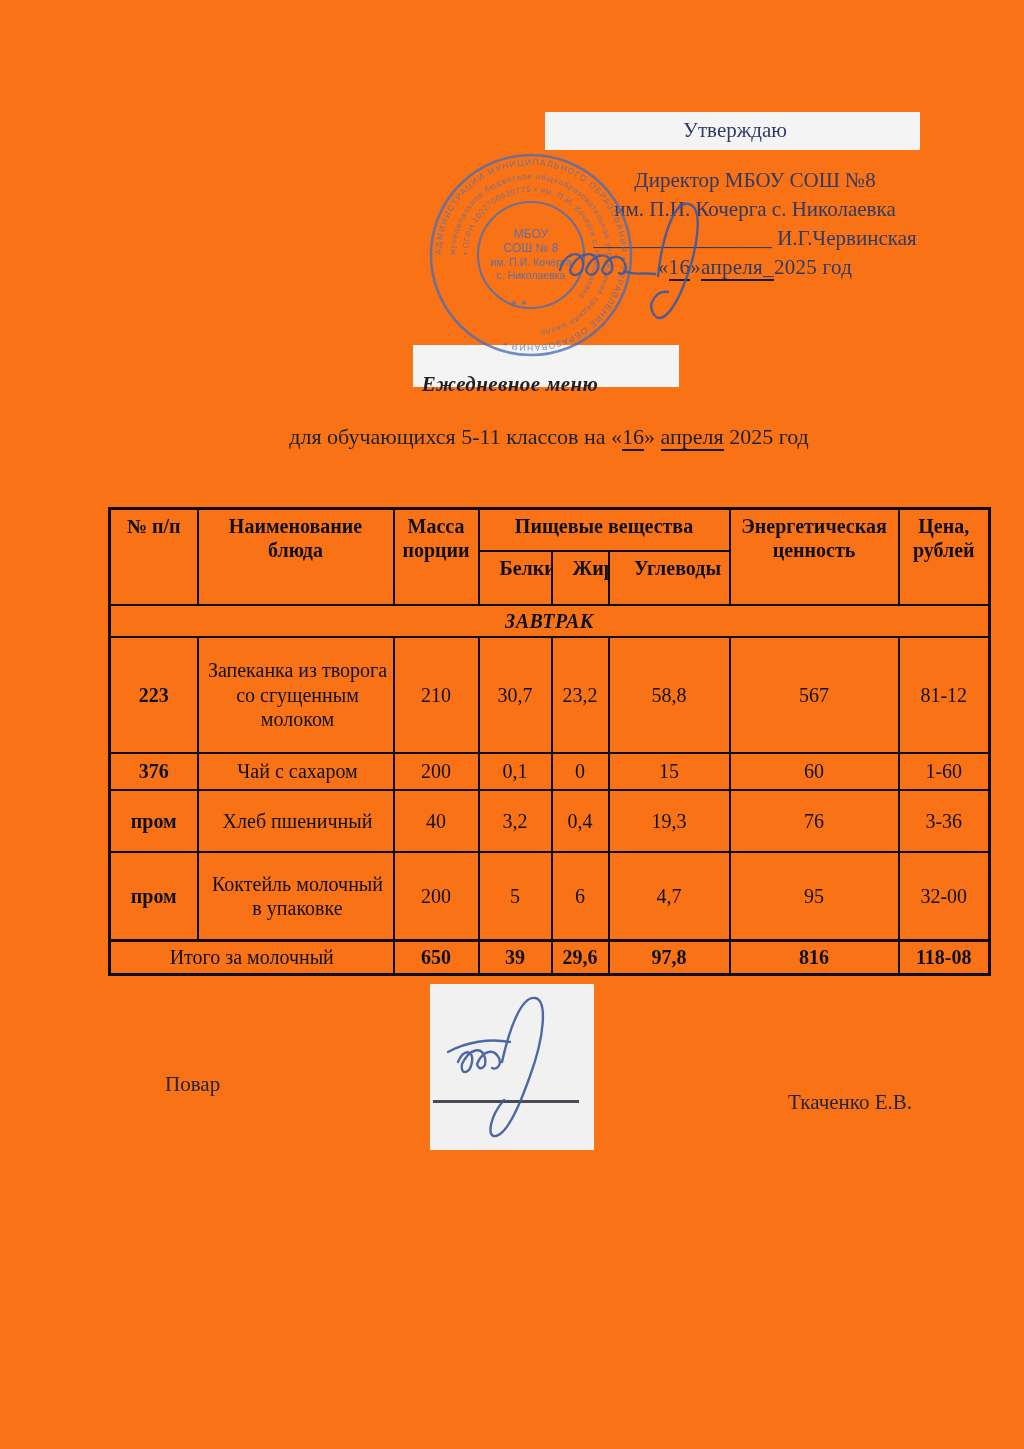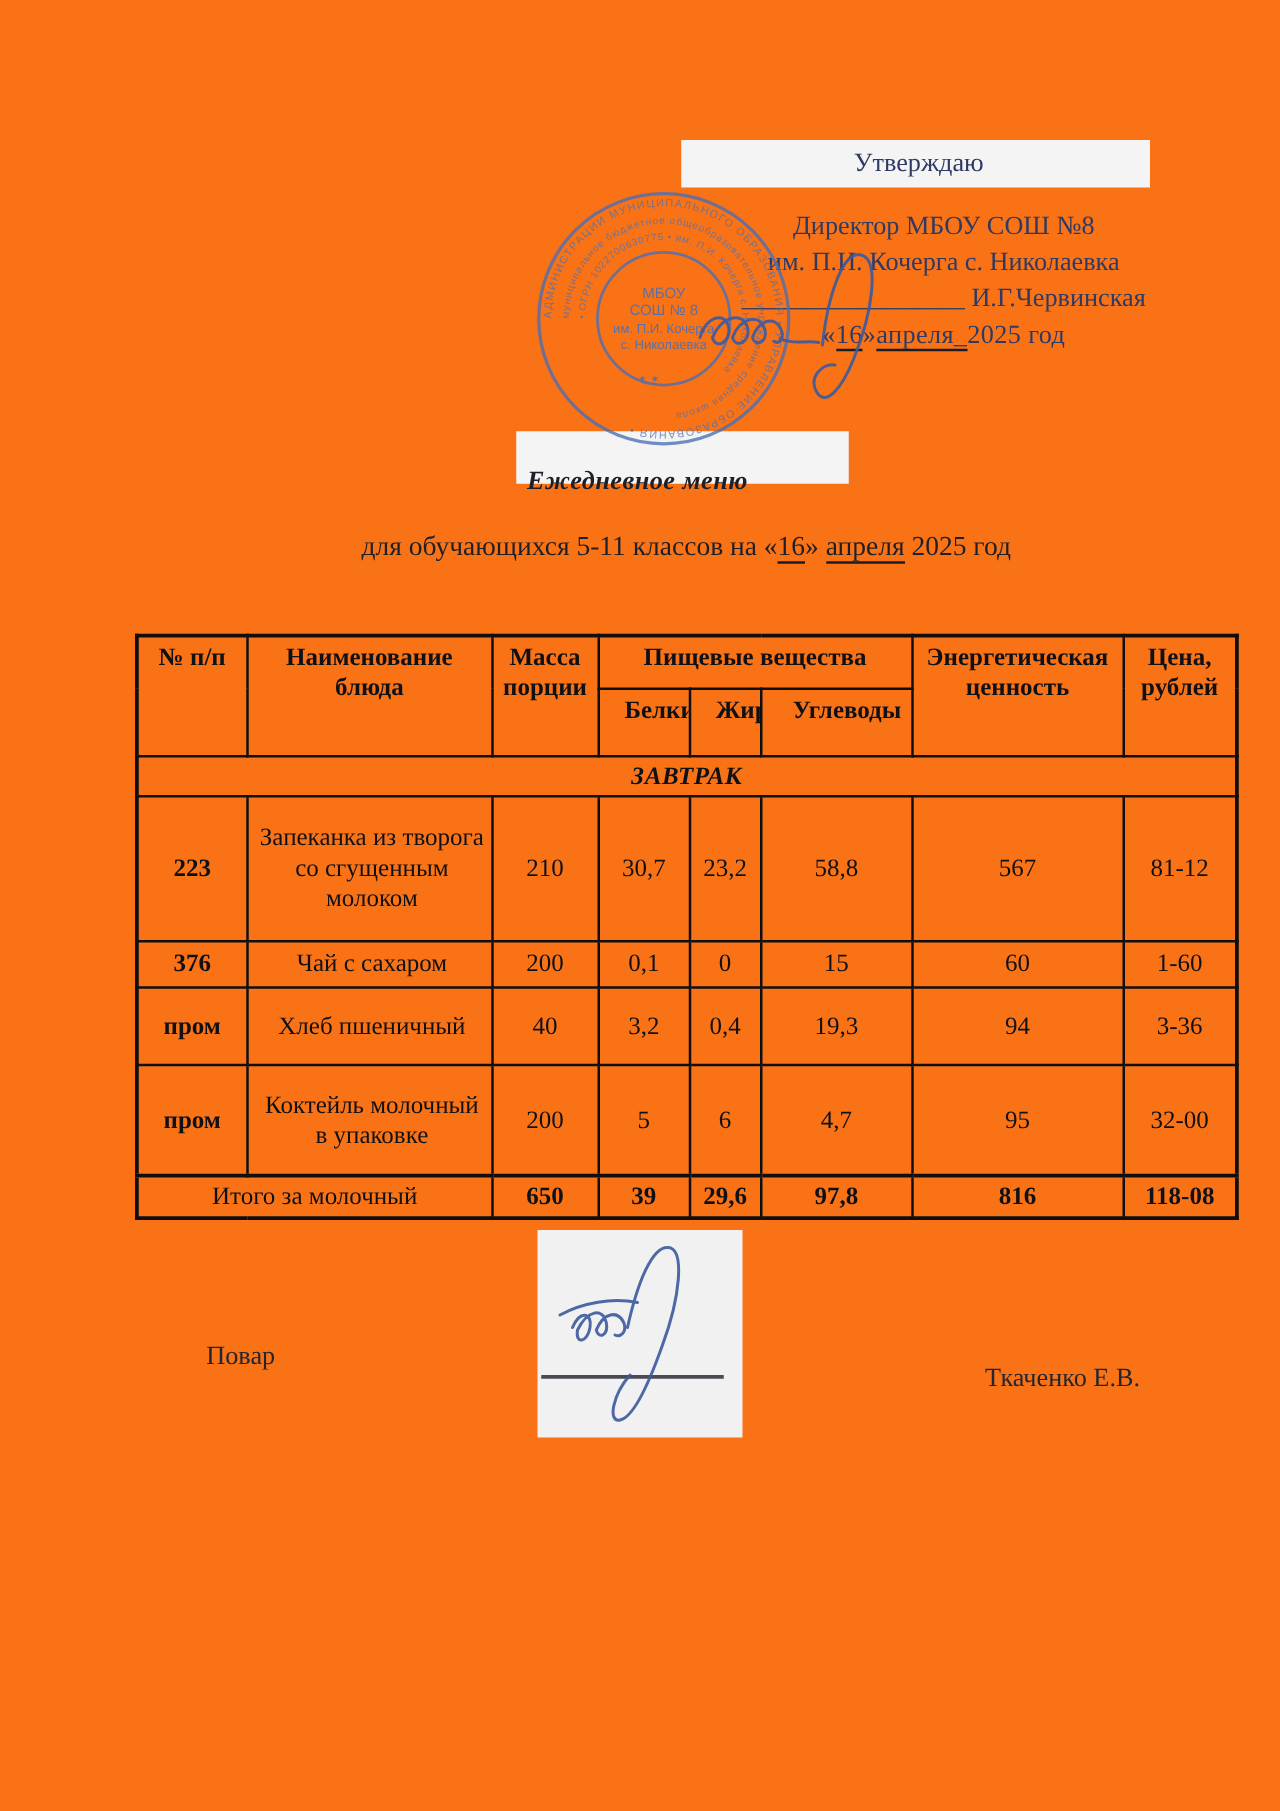--- a/index.html
+++ b/index.html
@@ -164,21 +164,21 @@
             <td class="val-cell">60</td>
             <td class="val-cell">1-60</td>
           </tr>
           <tr class="dish-row r2">
             <td class="num-cell">пром</td>
             <td class="dish-cell">Хлеб пшеничный</td>
             <td class="val-cell">40</td>
             <td class="val-cell">3,2</td>
             <td class="val-cell">0,4</td>
             <td class="val-cell">19,3</td>
-            <td class="val-cell">94</td>
+            <td class="val-cell">76</td>
             <td class="val-cell">3-36</td>
           </tr>
           <tr class="dish-row r3">
             <td class="num-cell">пром</td>
             <td class="dish-cell">Коктейль молочный в упаковке</td>
             <td class="val-cell">200</td>
             <td class="val-cell">5</td>
             <td class="val-cell">6</td>
             <td class="val-cell">4,7</td>
             <td class="val-cell">95</td>

